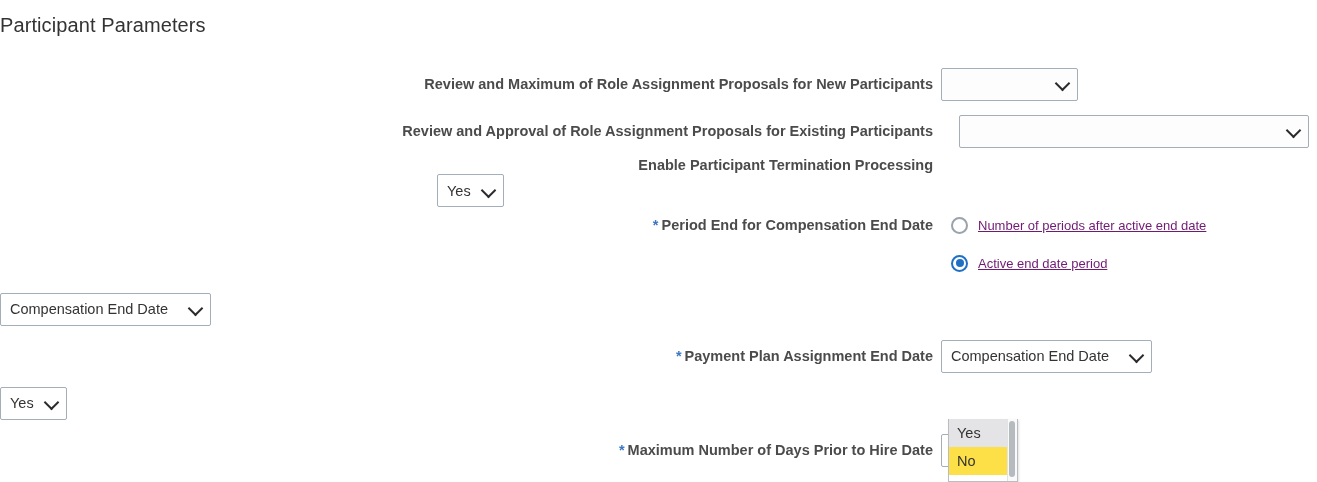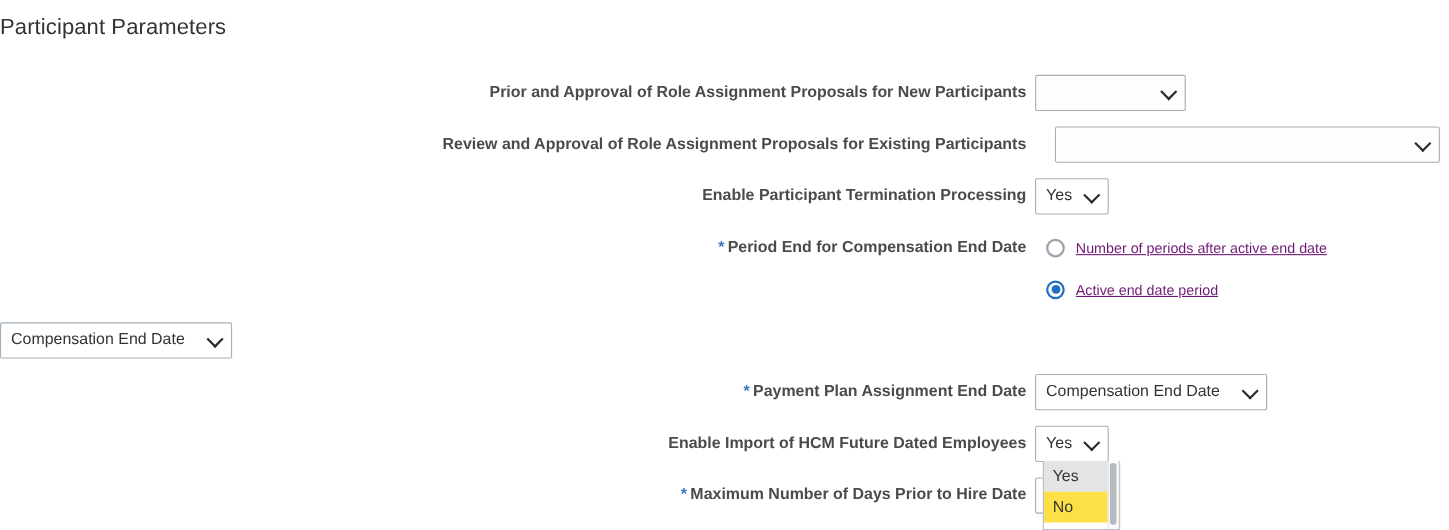--- a/index.html
+++ b/index.html
@@ -189,40 +189,40 @@
   }
 </style>
 </head>
 <body>
 
 <div id="page-title">Participant Parameters</div>
 
 <div class="form">
 
   <div class="row" style="top:0px;">
-    <div class="label-col">Prior and Approval of Role Assignment Proposals for New Participants</div>
+    <div class="label-col">Review and Maximum of Role Assignment Proposals for New Participants</div>
     <div class="field-col">
       <div class="sel" style="width:137px;">
         <span class="val"></span>
         <span class="chev"></span>
       </div>
     </div>
   </div>
 
   <div class="row" style="top:47px;gap:18px;">
     <div class="label-col">Review and Approval of Role Assignment Proposals for Existing Participants</div>
     <div class="field-col">
       <div class="sel" style="width:350px;">
         <span class="val"></span>
         <span class="chev"></span>
       </div>
     </div>
   </div>
 
-  <div class="row" style="top:94px;">
+  <div class="row" style="top:94px;flex-direction:column;">
     <div class="label-col">Enable Participant Termination Processing</div>
     <div class="field-col">
       <div class="sel white" style="width:67px;">
         <span class="val">Yes</span>
         <span class="chev"></span>
       </div>
     </div>
   </div>
 
   <div class="radio-line" style="top:148px;">
@@ -258,21 +258,20 @@
     </div>
     <div class="field-col">
       <div class="sel white" style="width:211px;">
         <span class="val">Compensation End Date</span>
         <span class="chev"></span>
       </div>
     </div>
   </div>
 
   <div class="row" style="top:319px;">
-    <div class="label-col">Enable Import of HCM Future Dated Employees</div>
     <div class="field-col">
       <div class="sel white" style="width:67px;">
         <span class="val">Yes</span>
         <span class="chev"></span>
       </div>
     </div>
   </div>
 
   <div class="row" style="top:366px;">
     <div class="label-col">

